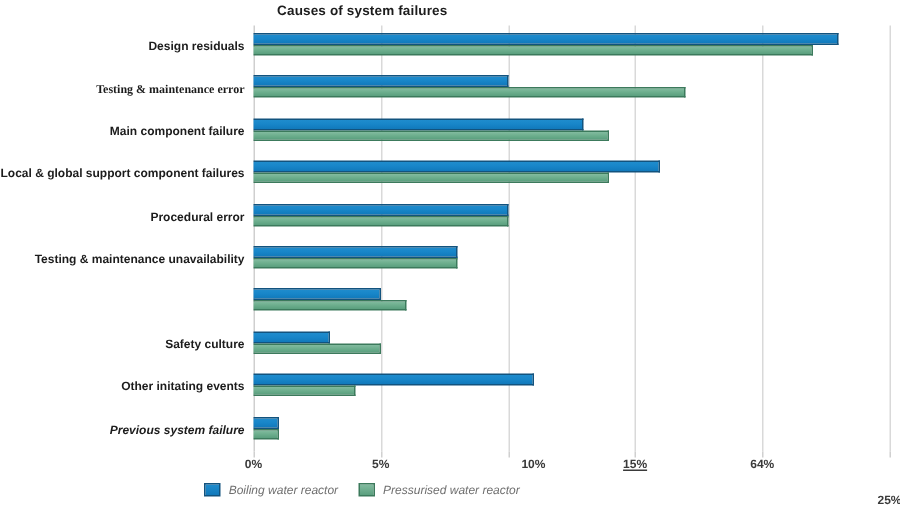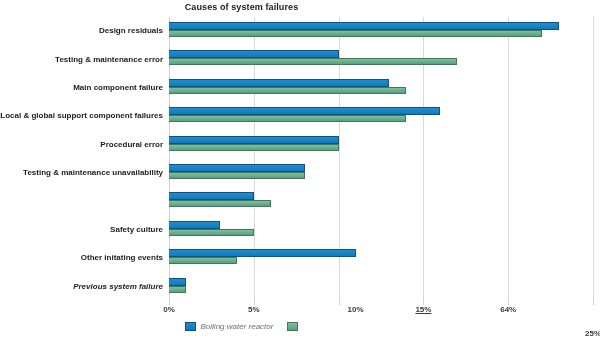--- a/index.html
+++ b/index.html
@@ -150,21 +150,21 @@
 </style>
 </head>
 <body>
 
 <div id="chart-root">
 
   <div class="chart-title">Causes of system failures</div>
 
   <div class="cat-labels">
       <div class="cat-label" style="top: 9.2px;">Design residuals</div>
-      <div class="cat-label" style="top: 37.6px;">Testing &amp; maintenance error</div>
+      <div class="cat-label" style="top: 37.6px; font-family: Liberation Serif, serif;">Testing &amp; maintenance error</div>
       <div class="cat-label" style="top: 66px;">Main component failure</div>
       <div class="cat-label" style="top: 94.4px;">Local &amp; global support component failures</div>
       <div class="cat-label" style="top: 122.8px;">Procedural error</div>
       <div class="cat-label" style="top: 151.2px;">Testing &amp; maintenance unavailability</div>
       <div class="cat-label" style="top: 208px;">Safety culture</div>
       <div class="cat-label" style="top: 236.4px;">Other initating events</div>
       <div class="cat-label" style="top: 264.8px; font-style: italic;">Previous system failure</div>
     </div>
 
   <div class="plot-area">
@@ -235,16 +235,17 @@
       <div class="tick-label" style="left: 424px; margin-top: 24px;">25%</div>
     </div>
 
   <div class="legend">
       <div class="legend-item">
         <span class="legend-swatch blue"></span>
         <span class="legend-text">Boiling water reactor</span>
       </div>
       <div class="legend-item">
         <span class="legend-swatch green"></span>
+        <span class="legend-text">Pressurised water reactor</span>
       </div>
     </div>
 
 </div>
 
 </body></html>

